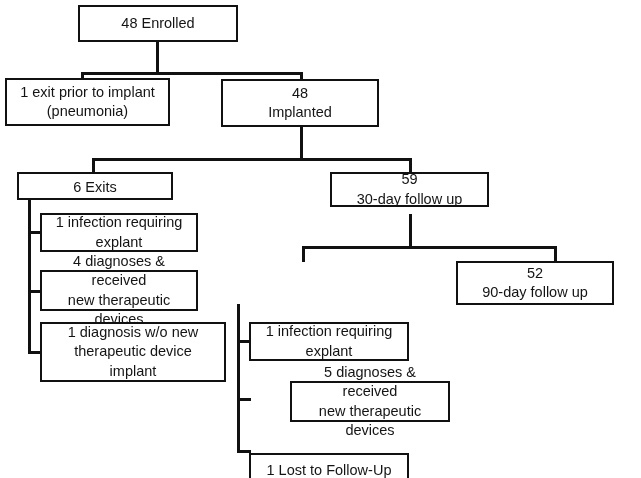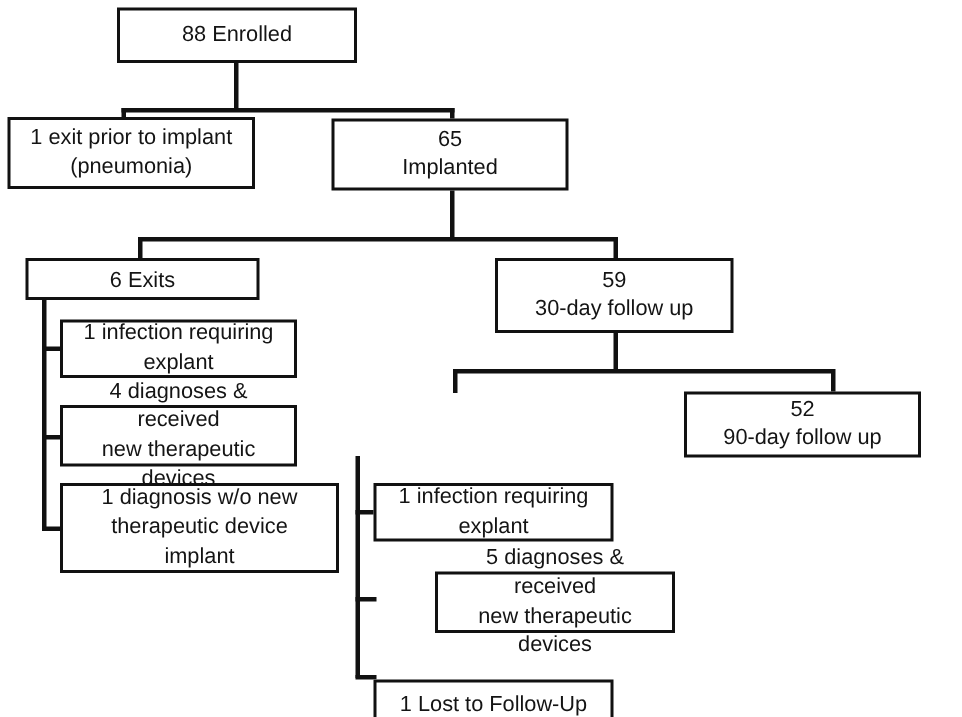--- a/index.html
+++ b/index.html
@@ -68,38 +68,38 @@
   <div class="conn h" style="left:302px; top:246px; width:254px;"></div>
   <div class="conn v" style="left:302px; top:246px; height:16px;"></div>
   <div class="conn v" style="left:554px; top:246px; height:16px;"></div>
 
   <div class="conn v" style="left:237px; top:304px; height:148px;"></div>
   <div class="conn h" style="left:237px; top:340px; width:14px;"></div>
   <div class="conn h" style="left:237px; top:398px; width:14px;"></div>
   <div class="conn h" style="left:237px; top:450px; width:14px;"></div>
 
   <div class="node" style="left:78px; top:5px; width:160px; height:37px;">
-    <span class="nl">88 Enrolled</span>
+    <span class="nl">48 Enrolled</span>
   </div>
 
   <div class="node" style="left:5px; top:78px; width:165px; height:48px;">
     <span class="nl">1 exit prior to implant
 (pneumonia)</span>
   </div>
 
   <div class="node" style="left:221px; top:79px; width:158px; height:48px;">
-    <span class="nl">65
+    <span class="nl">48
 Implanted</span>
   </div>
 
   <div class="node" style="left:17px; top:172px; width:156px; height:28px;align-items:flex-end;">
     <span class="nl">6 Exits</span>
   </div>
 
-  <div class="node" style="left:330px; top:172px; width:159px; height:50px;">
+  <div class="node" style="left:330px; top:172px; width:159px; height:35px;">
     <span class="nl">59
 30-day follow up</span>
   </div>
 
   <div class="node" style="left:40px; top:213px; width:158px; height:39px;">
     <span class="nl">1 infection requiring
 explant</span>
   </div>
 
   <div class="node" style="left:40px; top:270px; width:158px; height:41px;">

